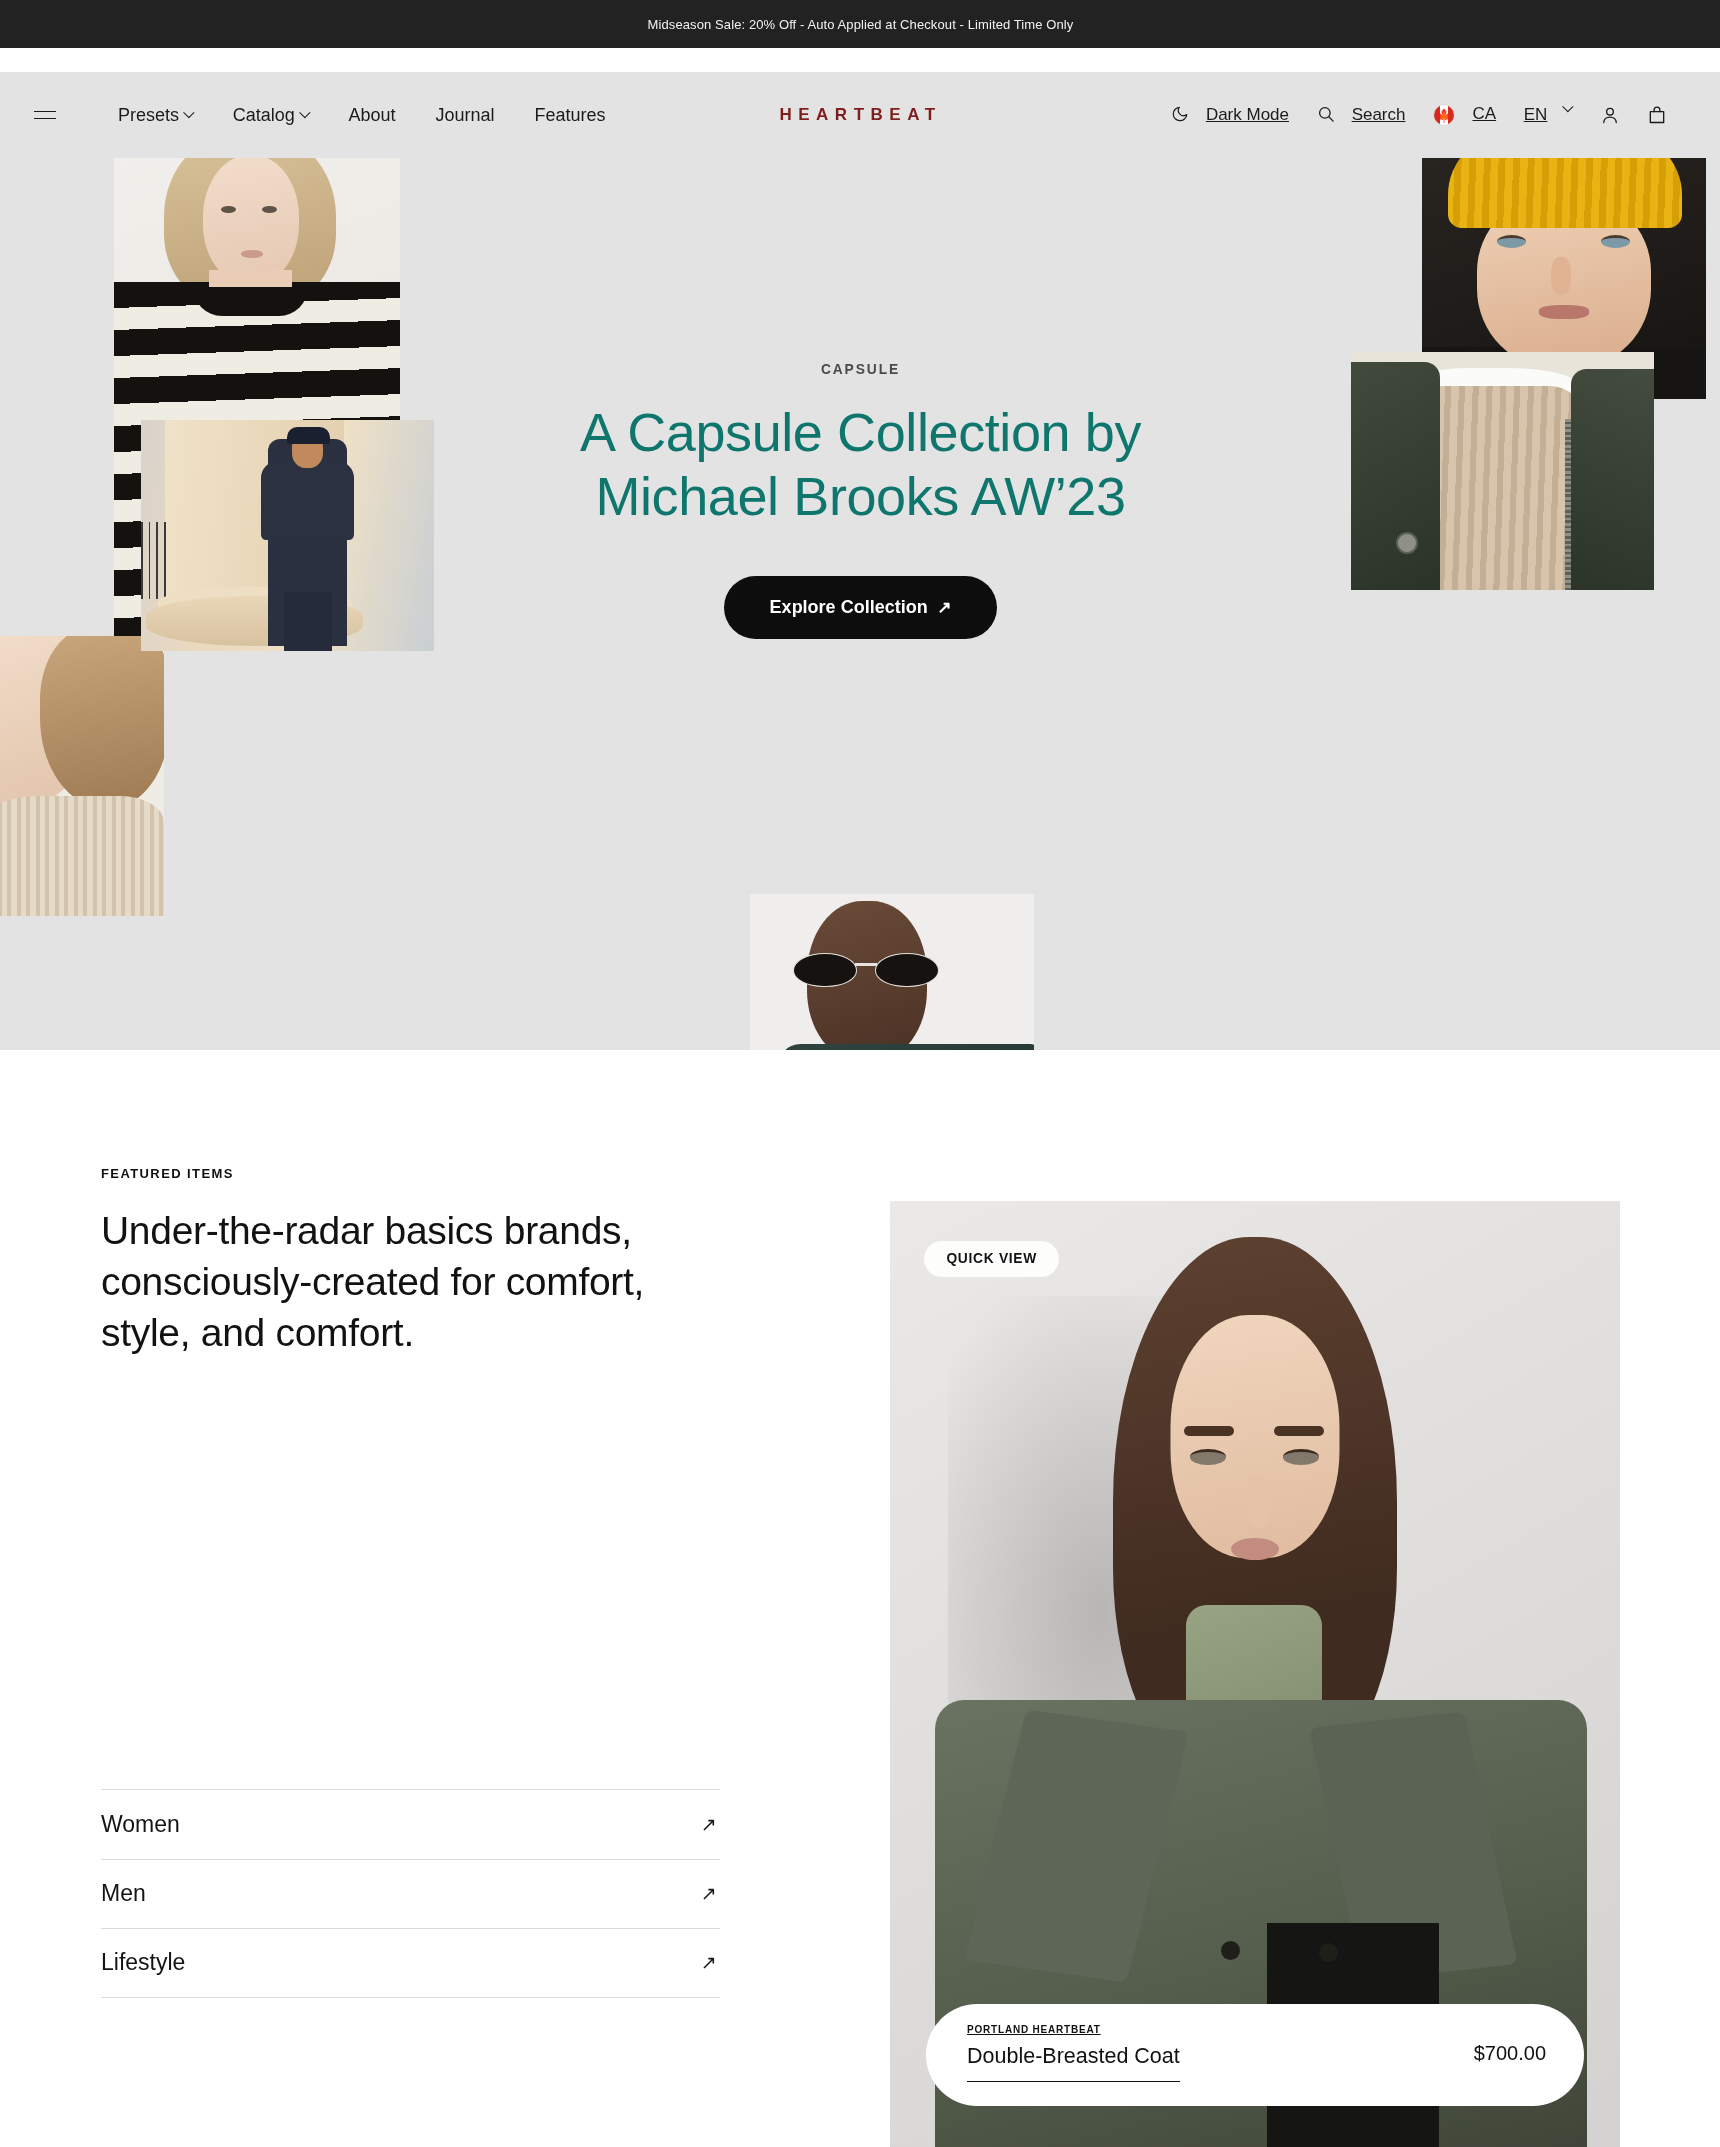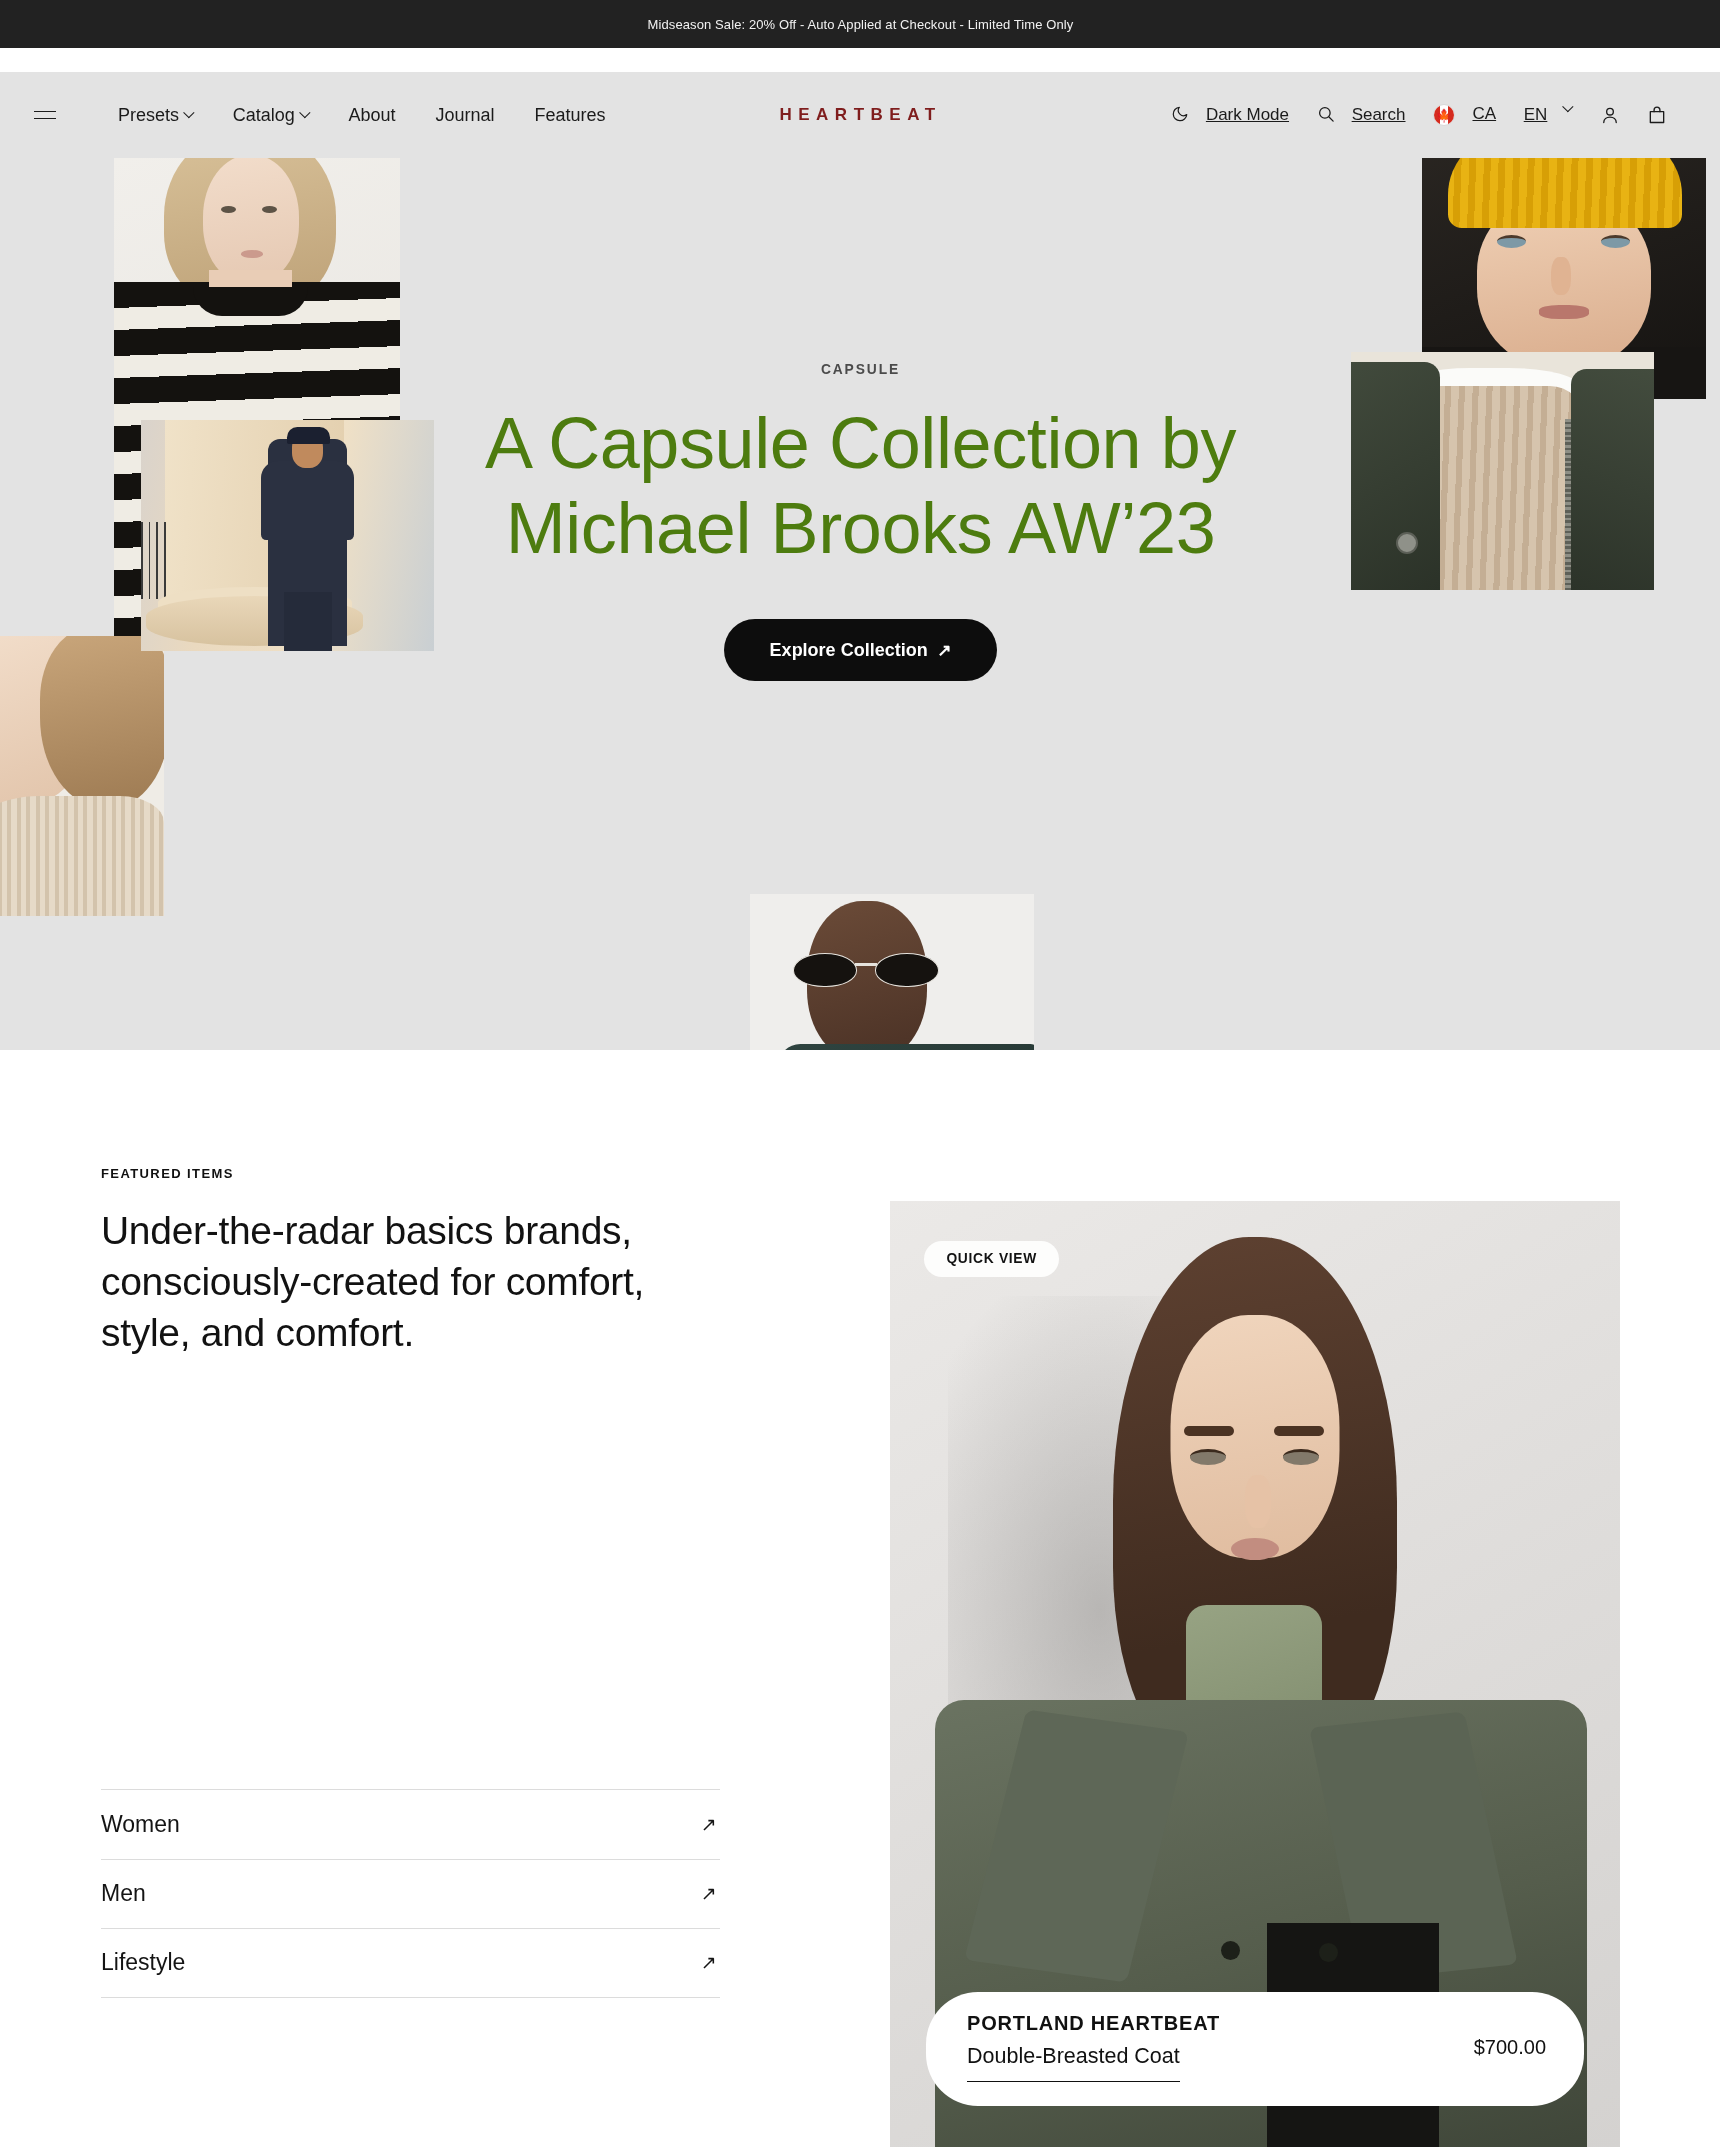--- a/index.html
+++ b/index.html
@@ -147,24 +147,24 @@
     z-index: 5;
   }
   .hero-eyebrow {
     font-size: 13.8px;
     letter-spacing: 1.9px;
     font-weight: 700;
     color: #4b4b4b;
     margin-bottom: 24px;
   }
   .hero-title {
-    font-size: 72px;
+    font-size: 54px;
     line-height: 1.18;
     font-weight: 400;
-    color: #4d7c0f;
+    color: #0f766e;
     letter-spacing: -0.4px;
   }
   .hero-cta {
     margin-top: 48px;
     display: inline-flex;
     align-items: center;
     gap: 9.5px;
     background: #0d0d0d;
     color: #ffffff;
     border: none;
@@ -357,25 +357,26 @@
     background: #ffffff;
     border-radius: 52px;
     padding: 20.6px 38px 24px 41px;
     display: flex;
     align-items: center;
     justify-content: space-between;
     z-index: 6;
     cursor: pointer;
   }
   .pc-brand {
-    font-size: 20px;
+    font-size: 10px;
     font-weight: 700;
     letter-spacing: 0.8px;
     color: #111;
     margin-bottom: 8.6px;
+    text-decoration: underline;
   }
   .pc-name {
     font-size: 21.5px;
     color: #111;
     border-bottom: 1.7px solid #111;
     display: inline-block;
     padding-bottom: 12px;
   }
   .pc-price { font-size: 20px; color: #111; font-weight: 400; }
 </style>

